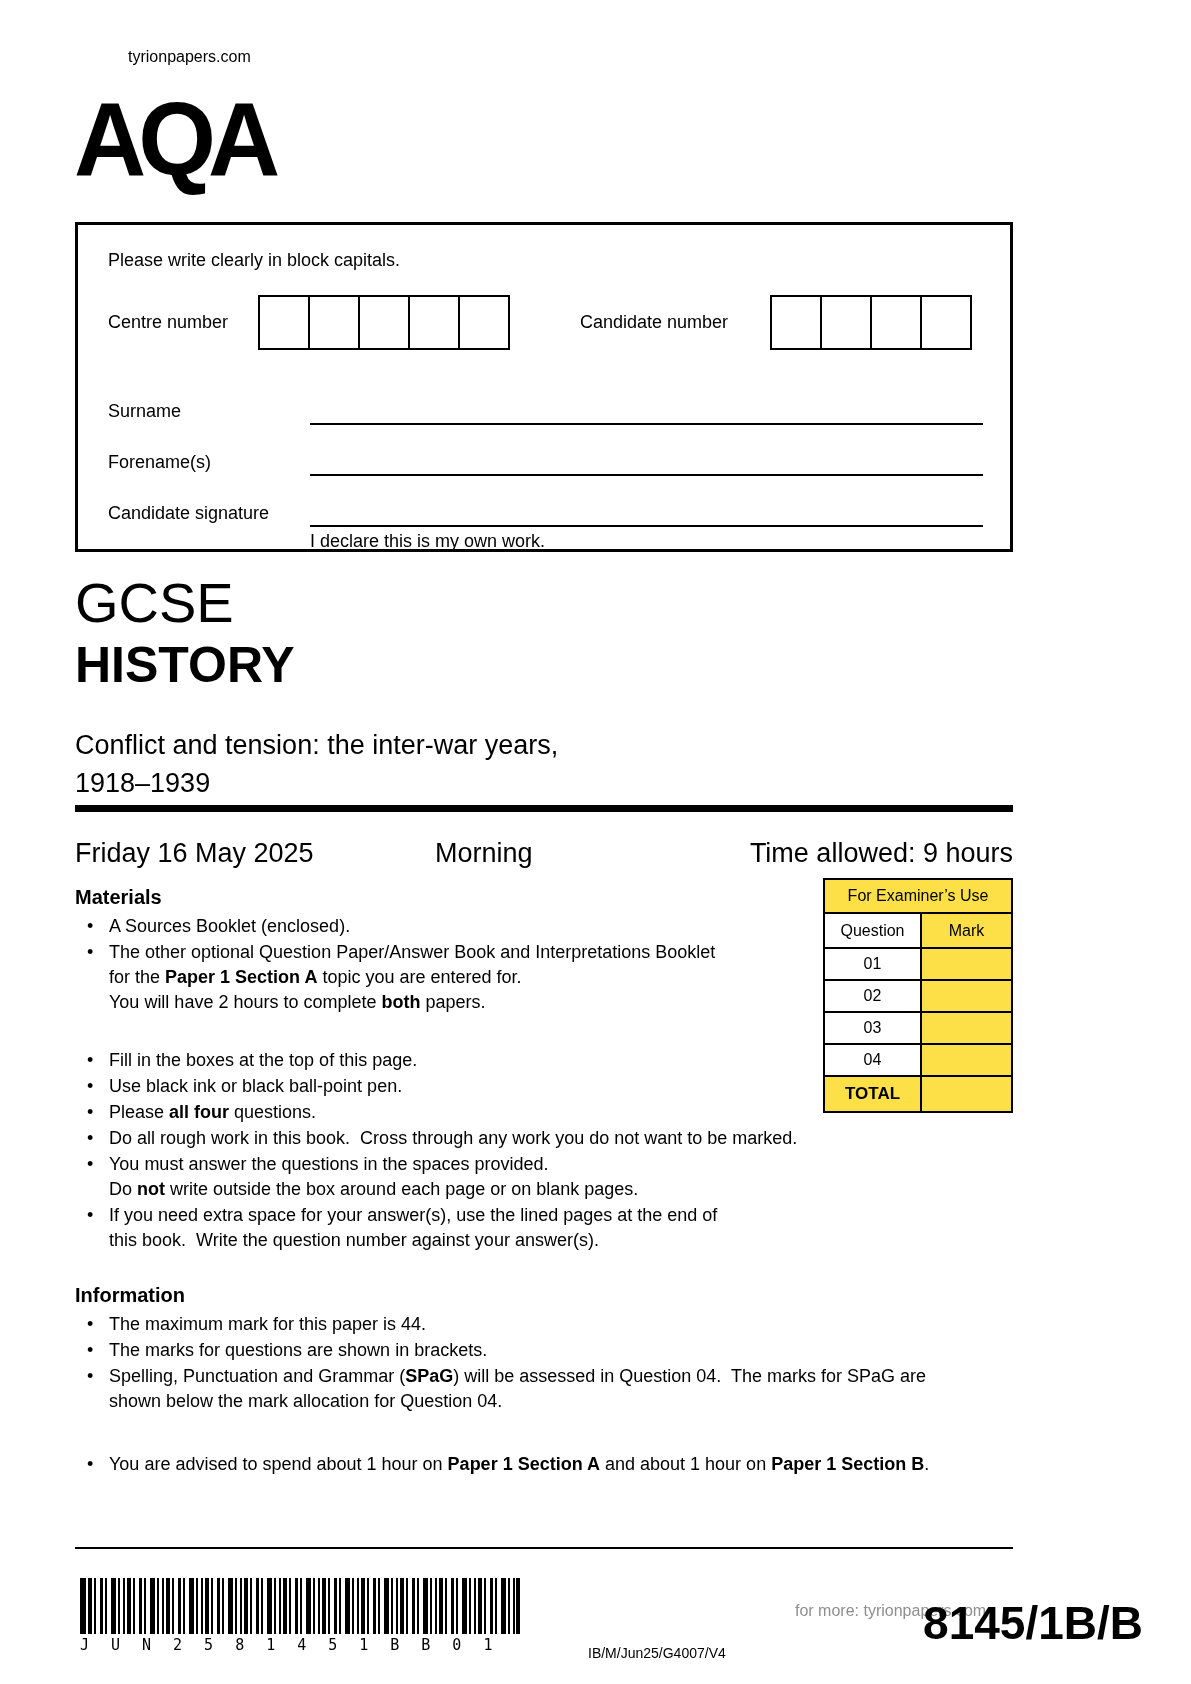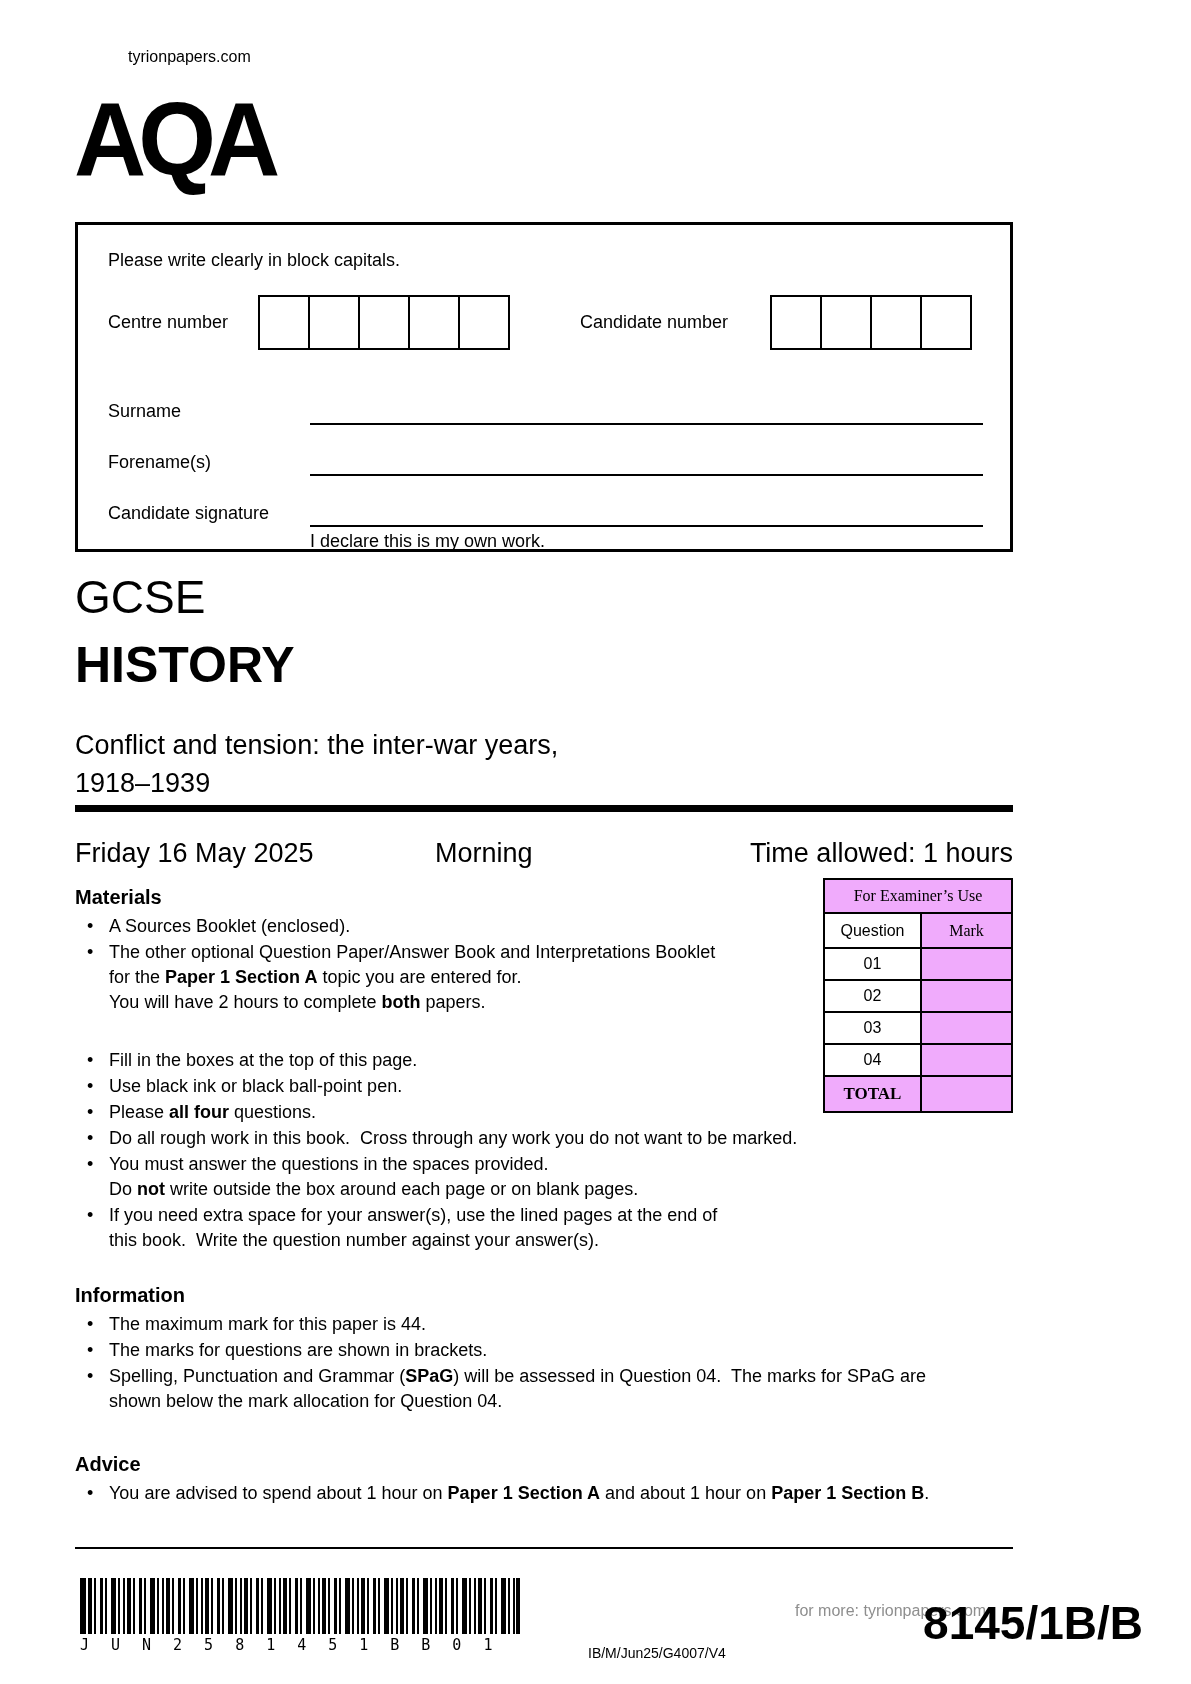--- a/index.html
+++ b/index.html
@@ -16,21 +16,21 @@
             border:3px solid #000;box-sizing:border-box;}
   .cand-box .please{position:absolute;left:30px;top:25px;font-size:18px;}
   .cand-label{position:absolute;font-size:18px;}
   .cellrow{position:absolute;top:70px;display:flex;}
   .cell{width:52px;height:55px;border:2px solid #000;box-sizing:border-box;margin-left:-2px;background:#fff;}
   .cell:first-child{margin-left:0;}
   .wline{position:absolute;height:2px;background:#000;width:673px;left:232px;}
   .declaration{position:absolute;left:232px;top:306px;font-size:18px;}
 
   
-  .t-gcse{position:absolute;left:75px;top:572px;font-size:46px;line-height:1.1;}
+  .t-gcse{position:absolute;left:75px;top:572px;font-size:56px;line-height:1.1;}
   .t-hist{position:absolute;left:75px;top:638px;font-size:50px;font-weight:bold;line-height:1.1;}
   .paper-row{position:absolute;left:75px;top:726px;width:938px;display:flex;font-size:27px;line-height:38px;}
   .paper-label{width:340px;flex:none;}
   .paper-topic{white-space:pre-wrap;}
   .rule{position:absolute;left:75px;top:805px;width:938px;height:7px;background:#000;}
 
   
   .session{position:absolute;left:75px;top:838px;width:938px;height:34px;font-size:27px;}
   .session .date{position:absolute;left:0;}
   .session .morning{position:absolute;left:360px;}
@@ -48,21 +48,21 @@
   .information{top:1283px;width:980px;}
   .advice{top:1452px;width:980px;}
 
   
   .exam-table{position:absolute;left:823px;top:878px;border-collapse:collapse;}
   .exam-table td{border:2px solid #000;text-align:center;font-size:16px;padding:0;}
   .exam-table .ttl{width:186px;height:32px;}
   .exam-table .qcol{width:95px;height:30px;}
   .exam-table .mcol{width:89px;height:30px;}
   .exam-table .hdr td{height:33px;}
-  .exam-table .shade{background:#f0abfc;font-family:Liberation Serif, serif;}
+  .exam-table .shade{background:#fde047;}
   .exam-table .total td{height:34px;font-weight:bold;font-size:17px;}
 
   
   .footer-rule{position:absolute;left:75px;top:1547px;width:938px;height:2px;background:#000;}
   .barcode{position:absolute;left:80px;top:1578px;width:440px;}
   .barcode-bars{width:440px;height:56px;border-left:4px solid #000;border-right:4px solid #000;box-sizing:border-box;
     background:repeating-linear-gradient(90deg,
       #000 0px,#000 2px,#fff 2px,#fff 4px,
       #000 4px,#000 8px,#fff 8px,#fff 10px,
       #000 10px,#000 12px,#fff 12px,#fff 16px,
@@ -121,21 +121,21 @@
   <div class="paper-row">
     <div class="paper-topic">Conflict and tension: the inter-war years,
 1918–1939</div>
   </div>
 
   <div class="rule"></div>
 
   <div class="session">
     <span class="date">Friday 16 May 2025</span>
     <span class="morning">Morning</span>
-    <span class="allowed">Time allowed: 1 hours</span>
+    <span class="allowed">Time allowed: 9 hours</span>
   </div>
 
   <div class="sect materials">
     <h3>Materials</h3>
     <ul>
       <li><span>A Sources Booklet (enclosed).</span></li>
       <li><span>The other optional Question Paper/Answer Book and Interpretations Booklet
 for the </span><span style="font-weight: bold;">Paper 1 Section A</span><span> topic you are entered for.
 You will have 2 hours to complete </span><span style="font-weight: bold;">both</span><span> papers.</span></li>
     </ul>
@@ -190,21 +190,20 @@
     <h3>Information</h3>
     <ul>
       <li><span>The maximum mark for this paper is 44.</span></li>
       <li><span>The marks for questions are shown in brackets.</span></li>
       <li><span>Spelling, Punctuation and Grammar (</span><span style="font-weight: bold;">SPaG</span><span>) will be assessed in Question 04.  The marks for SPaG are
 shown below the mark allocation for Question 04.</span></li>
     </ul>
   </div>
 
   <div class="sect advice">
-    <h3>Advice</h3>
     <ul>
       <li><span>You are advised to spend about 1 hour on </span><span style="font-weight: bold;">Paper 1 Section A</span><span> and about 1 hour on </span><span style="font-weight: bold;">Paper 1 Section B</span><span>.</span></li>
     </ul>
   </div>
 
   <div class="footer-rule"></div>
 
   <div class="barcode">
     <div class="barcode-bars"></div>
     <div class="barcode-text">JUN2581451BB01</div>

